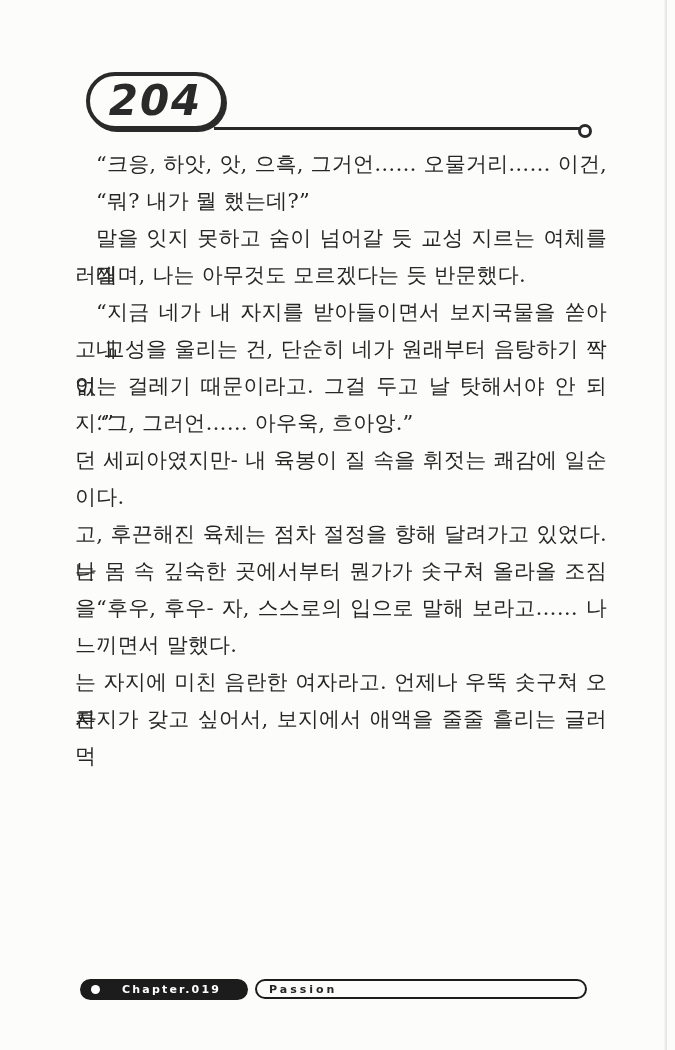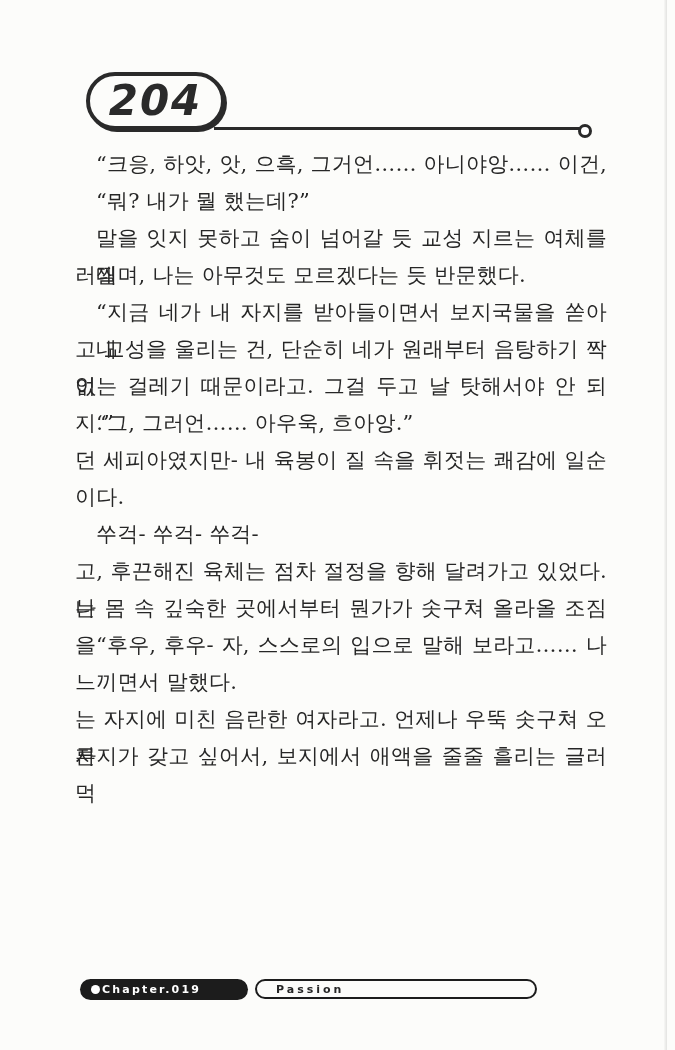--- a/index.html
+++ b/index.html
@@ -58,66 +58,65 @@
     text-align-last:justify;
   }
   .line.indent{padding-left:21px;}
   
   .footer{position:absolute;left:0;top:975px;width:675px;height:30px;
     font-family:"DejaVu Sans","Liberation Sans",sans-serif;}
   .chapter-badge{
     position:absolute;left:80px;top:4px;
     width:168px;height:21px;border-radius:11px;
     background:#1c1c1c;color:#ffffff;
-    display:flex;align-items:center;gap:2px;
+    display:flex;align-items:center;gap:22px;
     padding-left:11px;box-sizing:border-box;
   }
   .chapter-dot{
     width:9px;height:9px;border-radius:50%;background:#ffffff;flex:0 0 auto;
   }
   .chapter-label{
     font-size:11px;font-weight:bold;letter-spacing:2.2px;
     transform:translateY(-0.5px);
   }
   .section-badge{
     position:absolute;left:255px;top:4px;
-    width:282px;height:20px;border-radius:11px;
+    width:332px;height:20px;border-radius:11px;
     border:2px solid #1c1c1c;background:#fcfcfa;
     display:flex;align-items:center;
-    padding-left:19px;box-sizing:border-box;
+    padding-left:12px;box-sizing:border-box;
   }
   .section-label{
     font-size:11px;font-weight:bold;letter-spacing:3px;color:#262626;
   }
 </style>
 </head>
 <body>
 
 <div class="page">
 
   <div class="header">
     <div class="page-badge">
       <span class="page-num">204</span>
     </div>
     <div class="header-rule"></div>
     <div class="header-rule-dot"></div>
   </div>
 
   <div class="body-text">
-    <div class="line indent j">“크응, 하앗, 앗, 으흑, 그거언…… 아니야앙…… 이건,</div>
+    <div class="line indent j">“크응, 하앗, 앗, 으흑, 그거언…… 오물거리…… 이건,</div>
     <div class="line indent">“뭐? 내가 뭘 했는데?”</div>
     <div class="line indent j">말을 잇지 못하고 숨이 넘어갈 듯 교성 지르는 여체를 찔</div>
     <div class="line">러대며, 나는 아무것도 모르겠다는 듯 반문했다.</div>
     <div class="line indent j">“지금 네가 내 자지를 받아들이면서 보지국물을 쏟아내</div>
     <div class="line j">고 교성을 울리는 건, 단순히 네가 원래부터 음탕하기 짝이</div>
     <div class="line j">없는 걸레기 때문이라고. 그걸 두고 날 탓해서야 안 되지.”</div>
     <div class="line indent">“그, 그러언…… 아우욱, 흐아앙.”</div>
     <div class="line j">던 세피아였지만- 내 육봉이 질 속을 휘젓는 쾌감에 일순</div>
     <div class="line">이다.</div>
-    <div class="line indent">쑤걱- 쑤걱- 쑤걱-</div>
     <div class="line j">고, 후끈해진 육체는 점차 절정을 향해 달려가고 있었다. 나</div>
     <div class="line j">는 몸 속 깊숙한 곳에서부터 뭔가가 솟구쳐 올라올 조짐을</div>
     <div class="line indent j">“후우, 후우- 자, 스스로의 입으로 말해 보라고…… 나</div>
     <div class="line">느끼면서 말했다.</div>
     <div class="line j">는 자지에 미친 음란한 여자라고. 언제나 우뚝 솟구쳐 오른</div>
     <div class="line j">자지가 갖고 싶어서, 보지에서 애액을 줄줄 흘리는 글러먹</div>
   </div>
 
   <div class="footer">
     <div class="chapter-badge">

